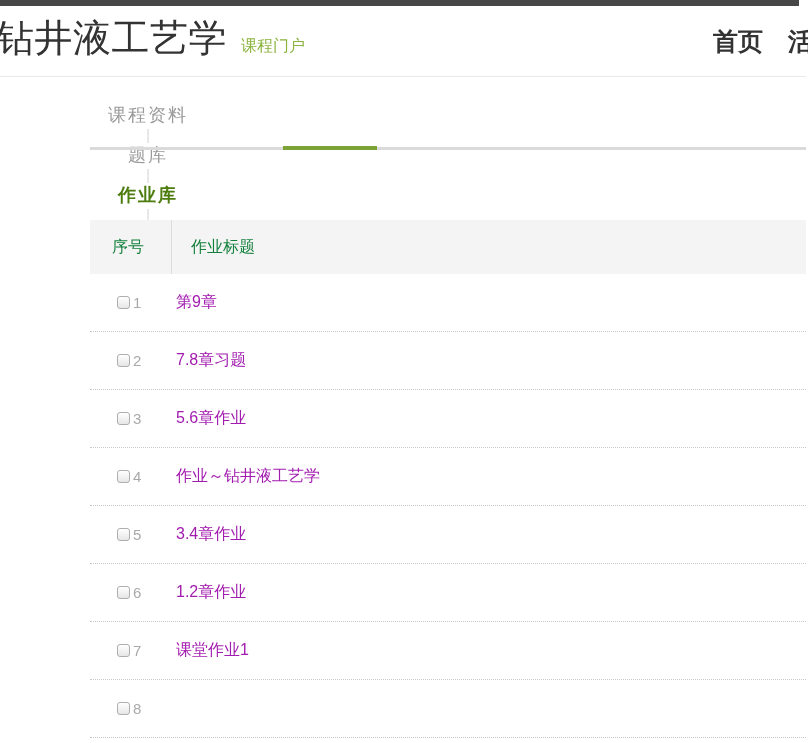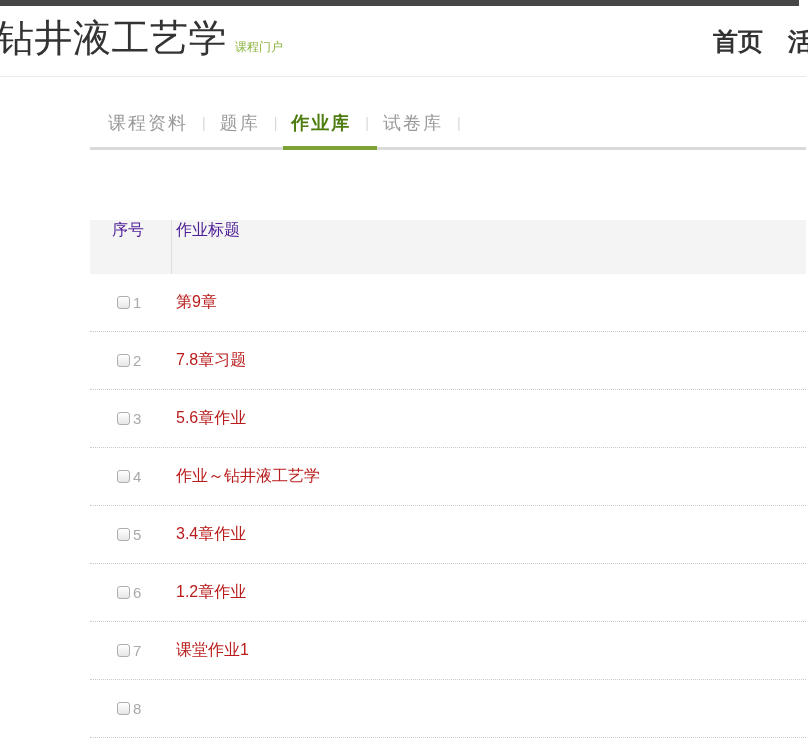--- a/index.html
+++ b/index.html
@@ -23,89 +23,89 @@
   .title-wrap {
     position: absolute; left: -4px; top: 16px;
     display: flex; align-items: baseline;
     white-space: nowrap;
   }
   .page-title {
     font-size: 38px; line-height: 44px;
     color: #333333; letter-spacing: 0.5px;
   }
   .page-subtitle {
-    font-size: 12px; color: var(--green-text, #8cb43f);
-    margin-left: 8px;
+    font-size: 16px; color: var(--green-text, #8cb43f);
+    margin-left: 14px;
   }
   .main-nav {
     position: absolute; left: 713px; top: 25px;
     display: flex; gap: 25px;
     font-size: 25px; color: #333333;
     white-space: nowrap;
   }
   .main-nav .nav-item { cursor: pointer; font-weight: bold; }
   .header-divider {
     position: absolute; left: 0; top: 76px;
     width: 806px; height: 1px; background: #e9e9e9;
   }
 
   
   .tab-bar {
     position: absolute; left: 108px; top: 103px;
     height: 40px; display: flex; align-items: center;
-    font-size: 18px; color: #9a9a9a; white-space: nowrap;
+    font-size: 18px; color: #9a9a9a; white-space: nowrap; flex-direction: column;
   }
   .tab { cursor: pointer; letter-spacing: 2px; }
   .tab.active { color: #4d7c0f; font-weight: bold; }
   .tab-sep { color: #d8d8d8; font-size: 14px; margin: 0 14px; }
   .tab-track {
     position: absolute; left: 90px; top: 147px;
     width: 716px; height: 3px; background: #dadada;
   }
   .tab-active-underline {
     position: absolute; left: 283px; top: 146px;
     width: 94px; height: 4px; background: var(--accent, #7da235);
   }
 
   
   .assignment-table {
     position: absolute; left: 90px; top: 220px; width: 716px;
   }
   .thead {
     position: relative; height: 54px;
     background: #f4f4f4;
-    display: flex; align-items: flex-start;
-    font-size: 16px; color: #4c1d95;
+    display: flex; align-items: center;
+    font-size: 16px; color: #15803d;
   }
   .thead::after {
     content: ""; position: absolute; left: 81px; top: 0;
     width: 1px; height: 100%; background: #dddddd;
   }
   .cell-idx { width: 81px; padding-left: 22px; flex: none; }
-  .cell-title { padding-left: 5px; }
+  .cell-title { padding-left: 20px; }
 
   .trow {
     height: 58px; display: flex; align-items: center;
     border-bottom: 1px dotted #c9c9c9;
   }
   .row-idx {
     width: 81px; padding-left: 27px; flex: none;
     display: flex; align-items: center;
   }
   .row-checkbox {
     width: 13px; height: 13px; flex: none;
     border: 1px solid #aeaeae; border-radius: 3px;
     background: linear-gradient(#ffffff, #e6e6e6);
     cursor: pointer;
   }
   .row-num {
     margin-left: 3px; font-size: 15px; color: #a9a9a9;
   }
   .row-title {
-    padding-left: 5px; font-size: 16px; color: #b91c1c;
+    padding-left: 5px; font-size: 16px; color: #a21caf;
     cursor: pointer;
   }
 </style>
 </head>
 <body>
 
 <div class="topbar"></div>
 
 <header>
   <div class="title-wrap">

